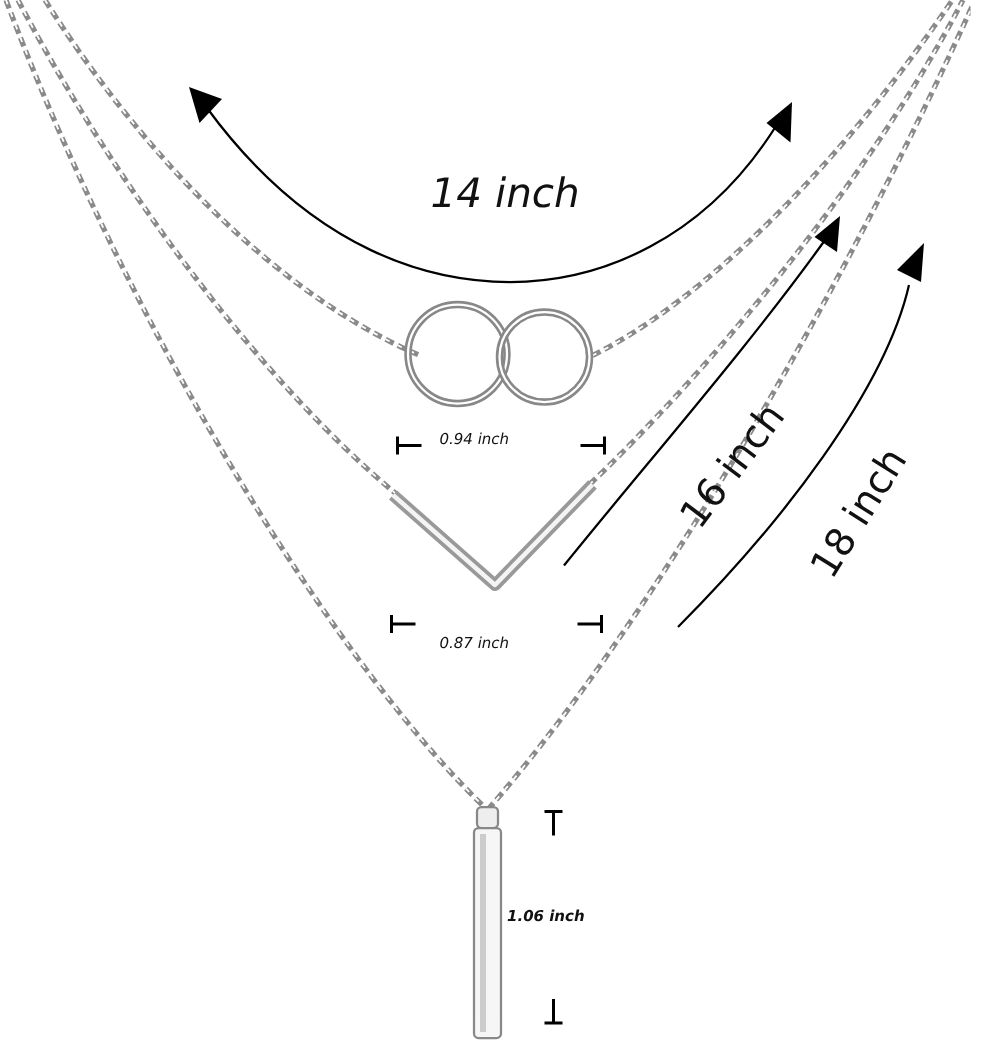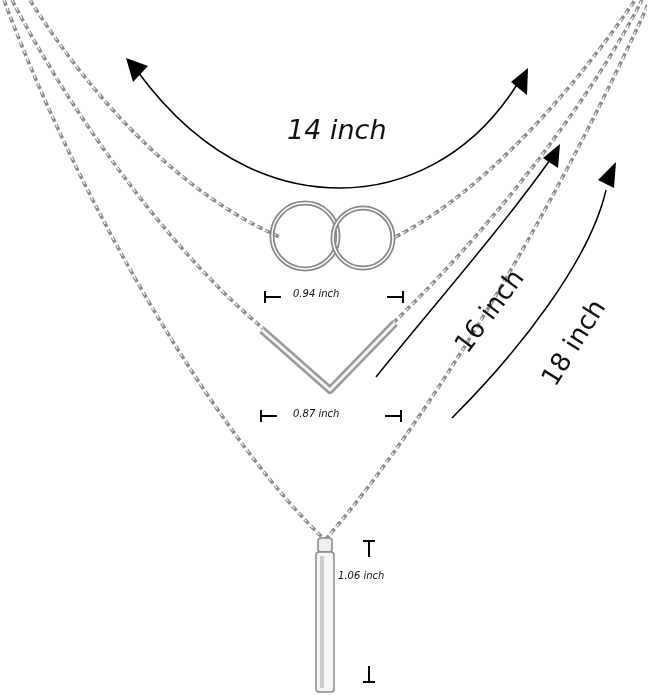--- a/index.html
+++ b/index.html
@@ -87,17 +87,17 @@
     <g stroke="#000" stroke-width="2">
       <line x1="363" y1="541" x2="375" y2="541"></line>
         <line x1="369" y1="541" x2="369" y2="557"></line>
       <line x1="363" y1="682" x2="375" y2="682"></line>
         <line x1="369" y1="666" x2="369" y2="682"></line>
     </g>
   </svg>
 
   <div class="lbl big" style="left:287px; top:114px;">14 inch</div>
   <div class="lbl small" style="left:293px; top:288px;">0.94 inch</div>
-  <div class="lbl small" style="left:293px; top:408px;text-align:right;">0.87 inch</div>
-  <div class="lbl small" style="left:338px; top:570px;">1.06 inch</div>
+  <div class="lbl small" style="left:293px; top:424px;text-align:right;">0.87 inch</div>
+  <div class="lbl small" style="left:338px; top:606px;font-weight:bold;">1.06 inch</div>
   <div class="lbl rot" style="left:448px; top:340px; transform: rotate(-53deg);">16 inch</div>
   <div class="lbl rot" style="left:535px; top:375px; transform: rotate(-58deg);">18 inch</div>
 </div>
 
 </body></html>

